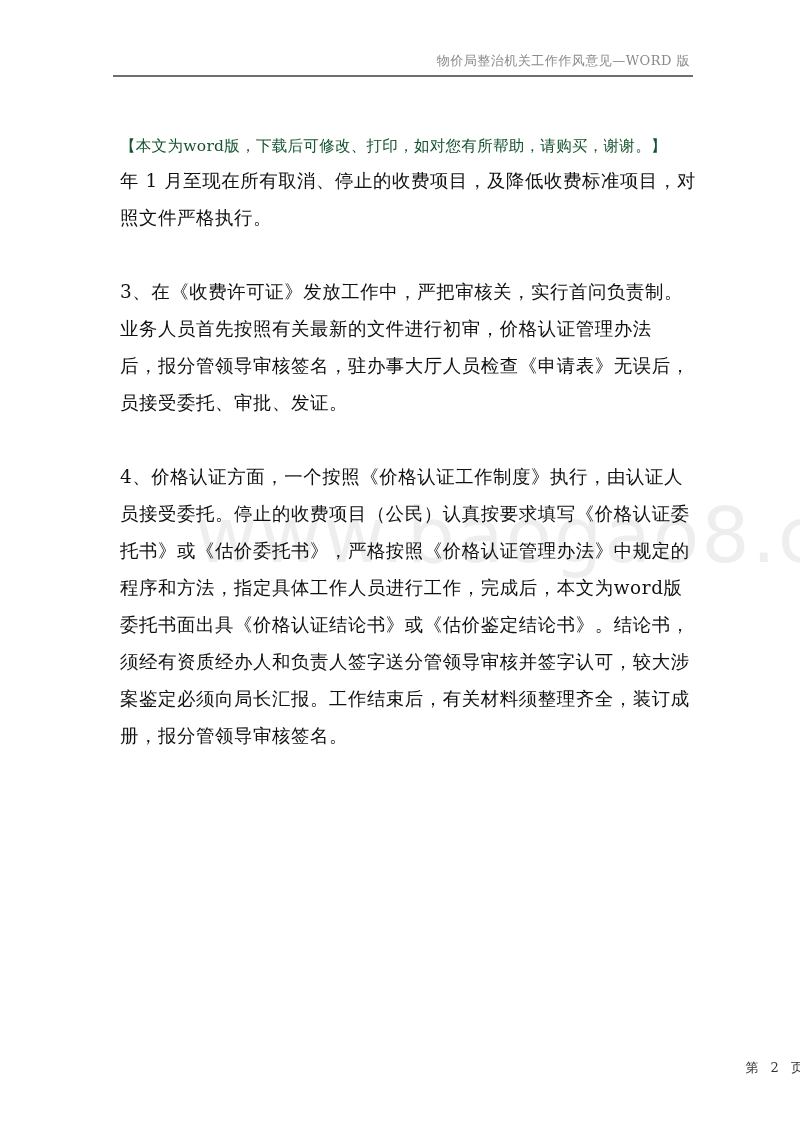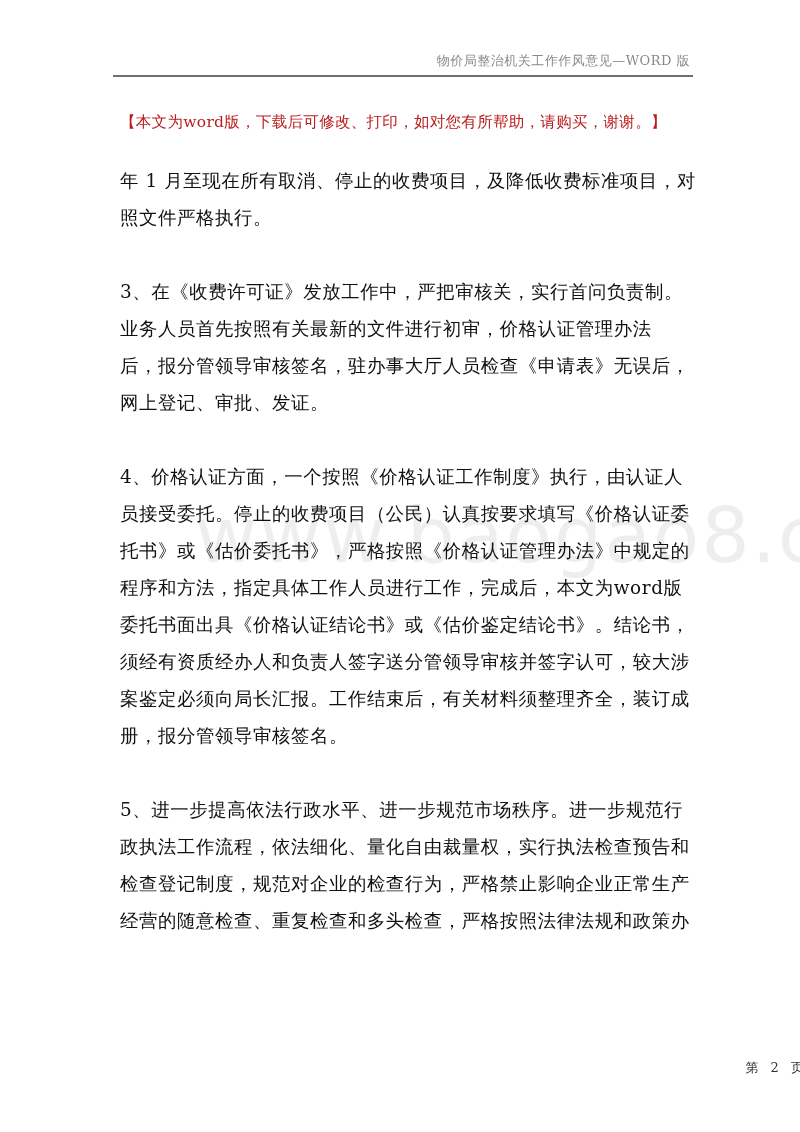--- a/index.html
+++ b/index.html
@@ -36,24 +36,24 @@
       position: absolute;
       left: 113px;
       width: 580px;
       top: 75px;
       height: 2px;
       background: #6f6f6f;
     }
     .notice {
       position: absolute;
       left: 120px;
-      top: 112px;
+      top: 136px;
       width: 570px;
       font-size: 15.5px;
-      color: #b91c1c;
+      color: #14532d;
       white-space: nowrap;
       letter-spacing: 0.3px;
     }
     .body-text {
       position: absolute;
       left: 120px;
       top: 162px;
       width: 575px;
     }
     .para {
@@ -106,38 +106,32 @@
 
     <div class="para">
       <span class="line">年 1 月至现在所有取消、停止的收费项目，及降低收费标准项目，对</span>
       <span class="line">照文件严格执行。</span>
     </div>
 
     <div class="para">
       <span class="line">3、在《收费许可证》发放工作中，严把审核关，实行首问负责制。</span>
       <span class="line">业务人员首先按照有关最新的文件进行初审，价格认证管理办法</span>
       <span class="line">后，报分管领导审核签名，驻办事大厅人员检查《申请表》无误后，</span>
-      <span class="line">网上登记、审批、发证。</span>
+      <span class="line">员接受委托、审批、发证。</span>
     </div>
 
     <div class="para">
       <span class="line">4、价格认证方面，一个按照《价格认证工作制度》执行，由认证人</span>
       <span class="line">员接受委托。停止的收费项目（公民）认真按要求填写《价格认证委</span>
       <span class="line">托书》或《估价委托书》，严格按照《价格认证管理办法》中规定的</span>
       <span class="line">程序和方法，指定具体工作人员进行工作，完成后，本文为word版</span>
       <span class="line">委托书面出具《价格认证结论书》或《估价鉴定结论书》。结论书，</span>
       <span class="line">须经有资质经办人和负责人签字送分管领导审核并签字认可，较大涉</span>
       <span class="line">案鉴定必须向局长汇报。工作结束后，有关材料须整理齐全，装订成</span>
       <span class="line">册，报分管领导审核签名。</span>
     </div>
 
-    <div class="para">
-      <span class="line">5、进一步提高依法行政水平、进一步规范市场秩序。进一步规范行</span>
-      <span class="line">政执法工作流程，依法细化、量化自由裁量权，实行执法检查预告和</span>
-      <span class="line">检查登记制度，规范对企业的检查行为，严格禁止影响企业正常生产</span>
-      <span class="line">经营的随意检查、重复检查和多头检查，严格按照法律法规和政策办</span>
-    </div>
 
   </div>
 
   <div class="footer">第 2 页</div>
 
 </div>
 
 </body></html>

